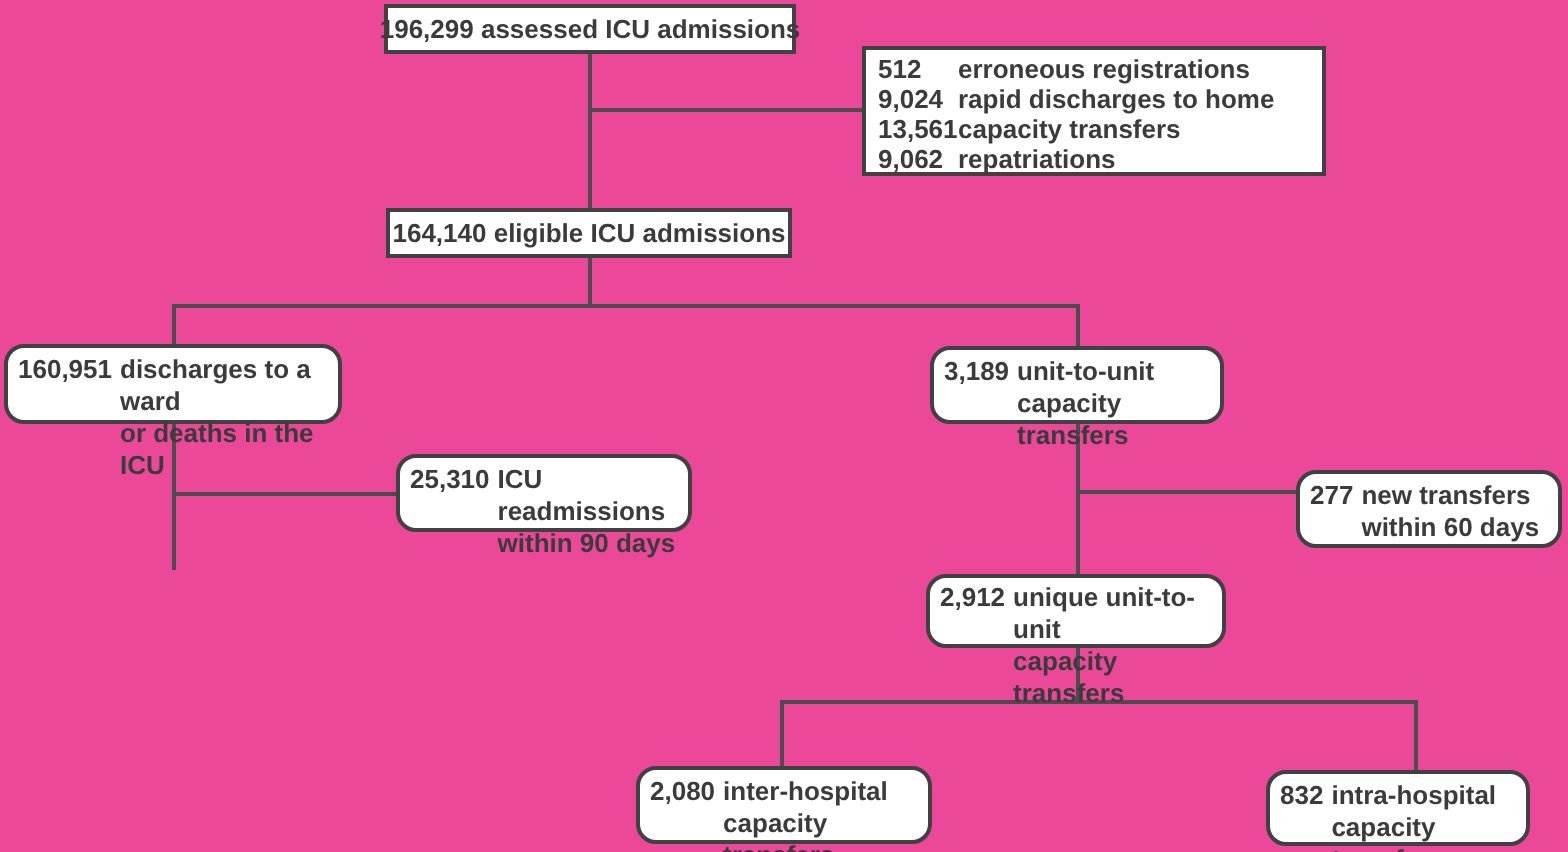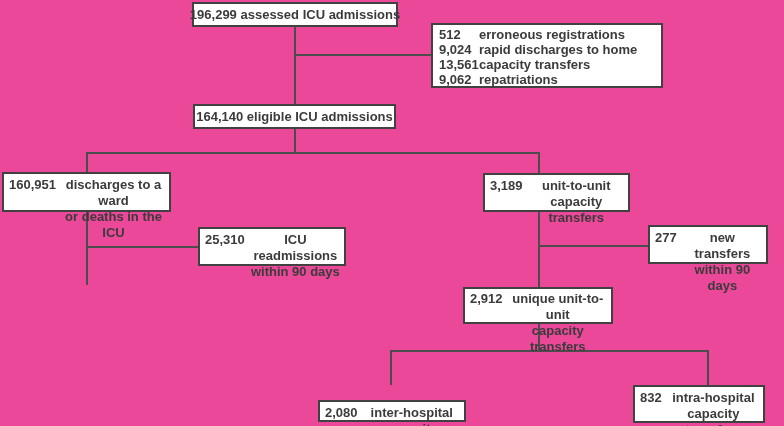--- a/index.html
+++ b/index.html
@@ -4,23 +4,23 @@
 <style>
   html,body{margin:0;padding:0;background:#ffffff;}
   #stage{
     position:relative;width:784px;height:426px;background:#ec4899;overflow:hidden;
     font-family:"Liberation Sans",sans-serif;font-size:13px;line-height:16px;color:#3b3b3b;font-weight:bold;
   }
   .box{
     position:absolute;box-sizing:border-box;border:2px solid #414141;background:#ffffff;
   }
   .cbox{display:flex;align-items:center;justify-content:center;text-align:center;white-space:nowrap;}
-  .nbox{display:grid;grid-template-columns:auto 1fr;column-gap:4px;padding:3px 2px 0 5px;align-content:start;}
+  .nbox{display:grid;grid-template-columns:auto 1fr;column-gap:4px;padding:3px 2px 0 5px;align-content:start;border-radius:10px;}
   .nbox .num{white-space:nowrap;}
-  .nbox .lbl{white-space:pre-line;text-align:center;}
+  .nbox .lbl{white-space:pre-line;}
   .exgrid{display:grid;grid-template-columns:40px 1fr;line-height:15px;padding:2px 2px 0 6px;align-content:start;}
   .exgrid span{white-space:nowrap;}
   .hline,.vline{position:absolute;background:#4c4c4c;}
   .hline{height:2px;}
   .vline{width:2px;}
 </style>
 </head>
 <body>
 
 <div id="stage">
@@ -65,39 +65,39 @@
 or deaths in the ICU</span>
   </div>
 
   <div class="box nbox" style="left:198px;top:227px;width:148px;height:39px;">
     <span class="num">25,310</span>
     <span class="lbl">ICU readmissions
 within 90 days</span>
   </div>
 
 
-  <div class="box nbox" style="left:465px;top:173px;width:147px;height:39px;margin-left:18px;">
+  <div class="box nbox" style="left:465px;top:173px;width:147px;height:39px;">
     <span class="num">3,189</span>
     <span class="lbl">unit-to-unit
 capacity transfers</span>
   </div>
 
-  <div class="box nbox" style="left:648px;top:225px;width:120px;height:39px;">
+  <div class="box nbox" style="left:648px;top:235px;width:133px;height:39px;">
     <span class="num">277</span>
     <span class="lbl">new transfers
-within 90 days</span>
+within 60 days</span>
   </div>
 
   <div class="box nbox" style="left:463px;top:287px;width:150px;height:37px;padding-top:2px;">
     <span class="num">2,912</span>
     <span class="lbl">unique unit-to-unit
 capacity transfers</span>
   </div>
 
-  <div class="box nbox" style="left:318px;top:400px;width:148px;height:22px;">
+  <div class="box nbox" style="left:318px;top:383px;width:148px;height:39px;">
     <span class="num">2,080</span>
     <span class="lbl">inter-hospital
 capacity transfers</span>
   </div>
 
   <div class="box nbox" style="left:633px;top:385px;width:132px;height:38px;">
     <span class="num">832</span>
     <span class="lbl">intra-hospital
 capacity transfers</span>
   </div>

